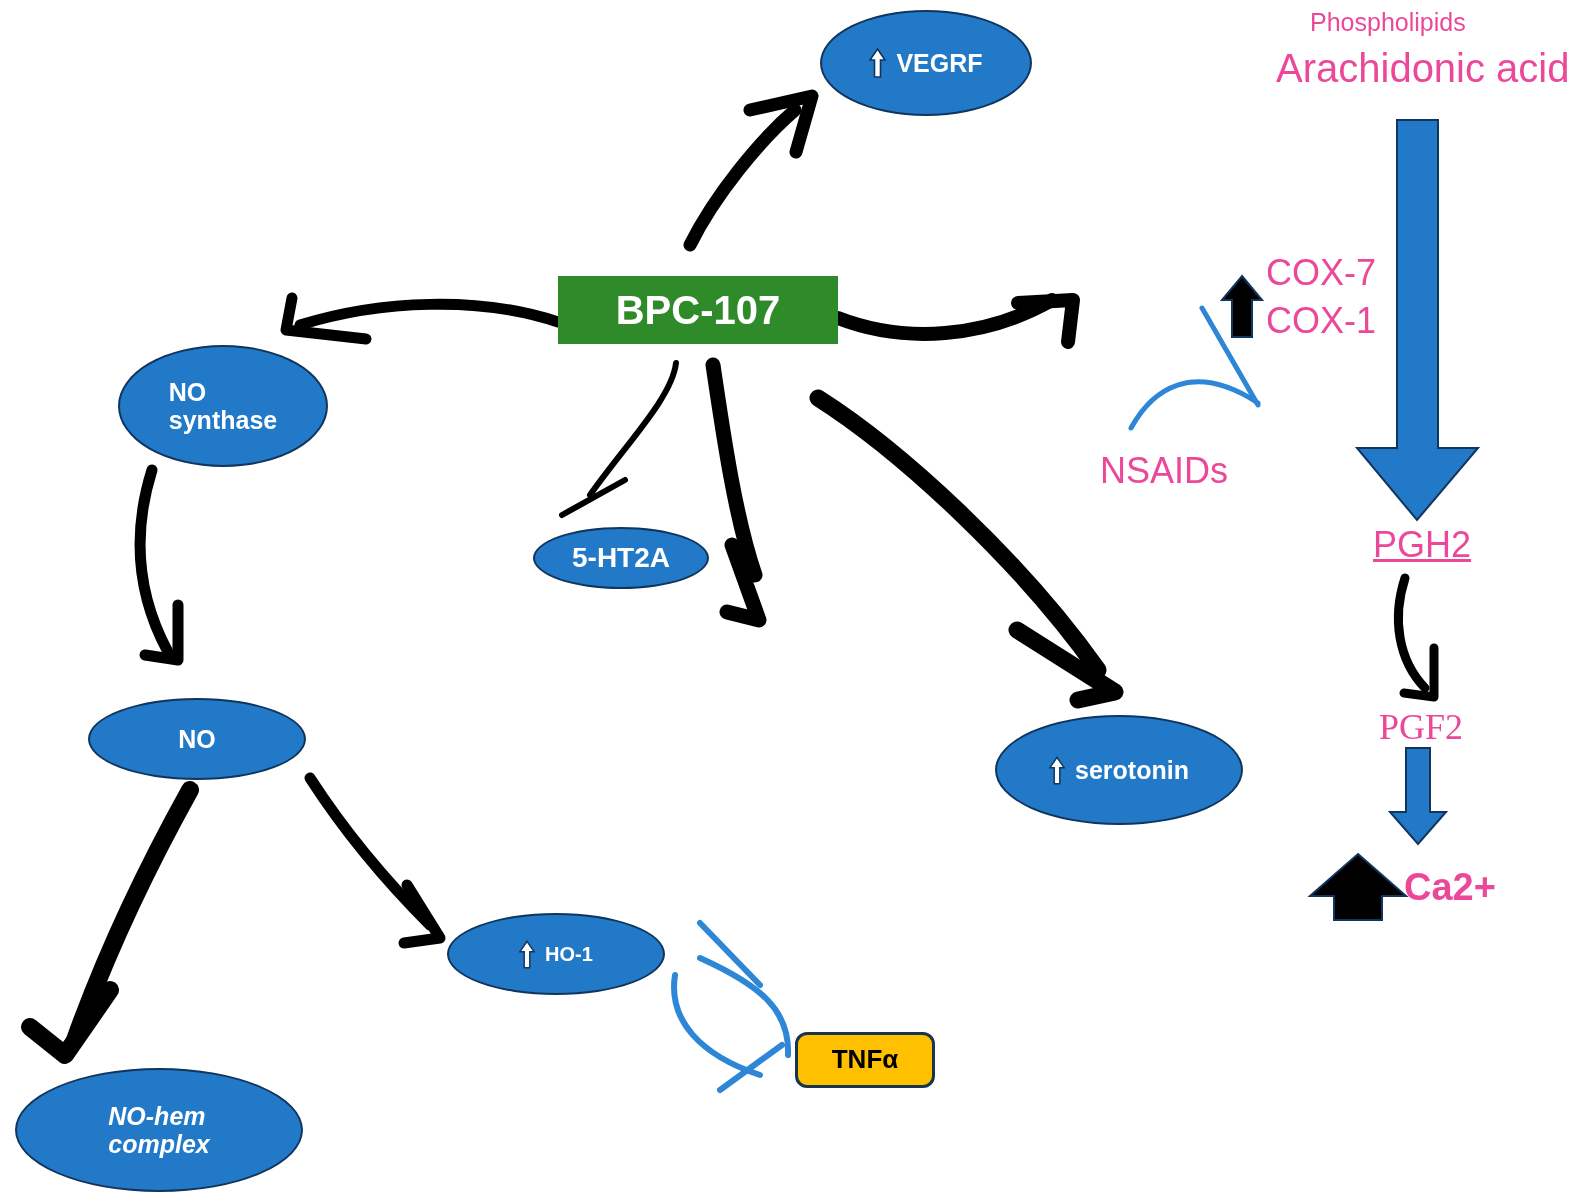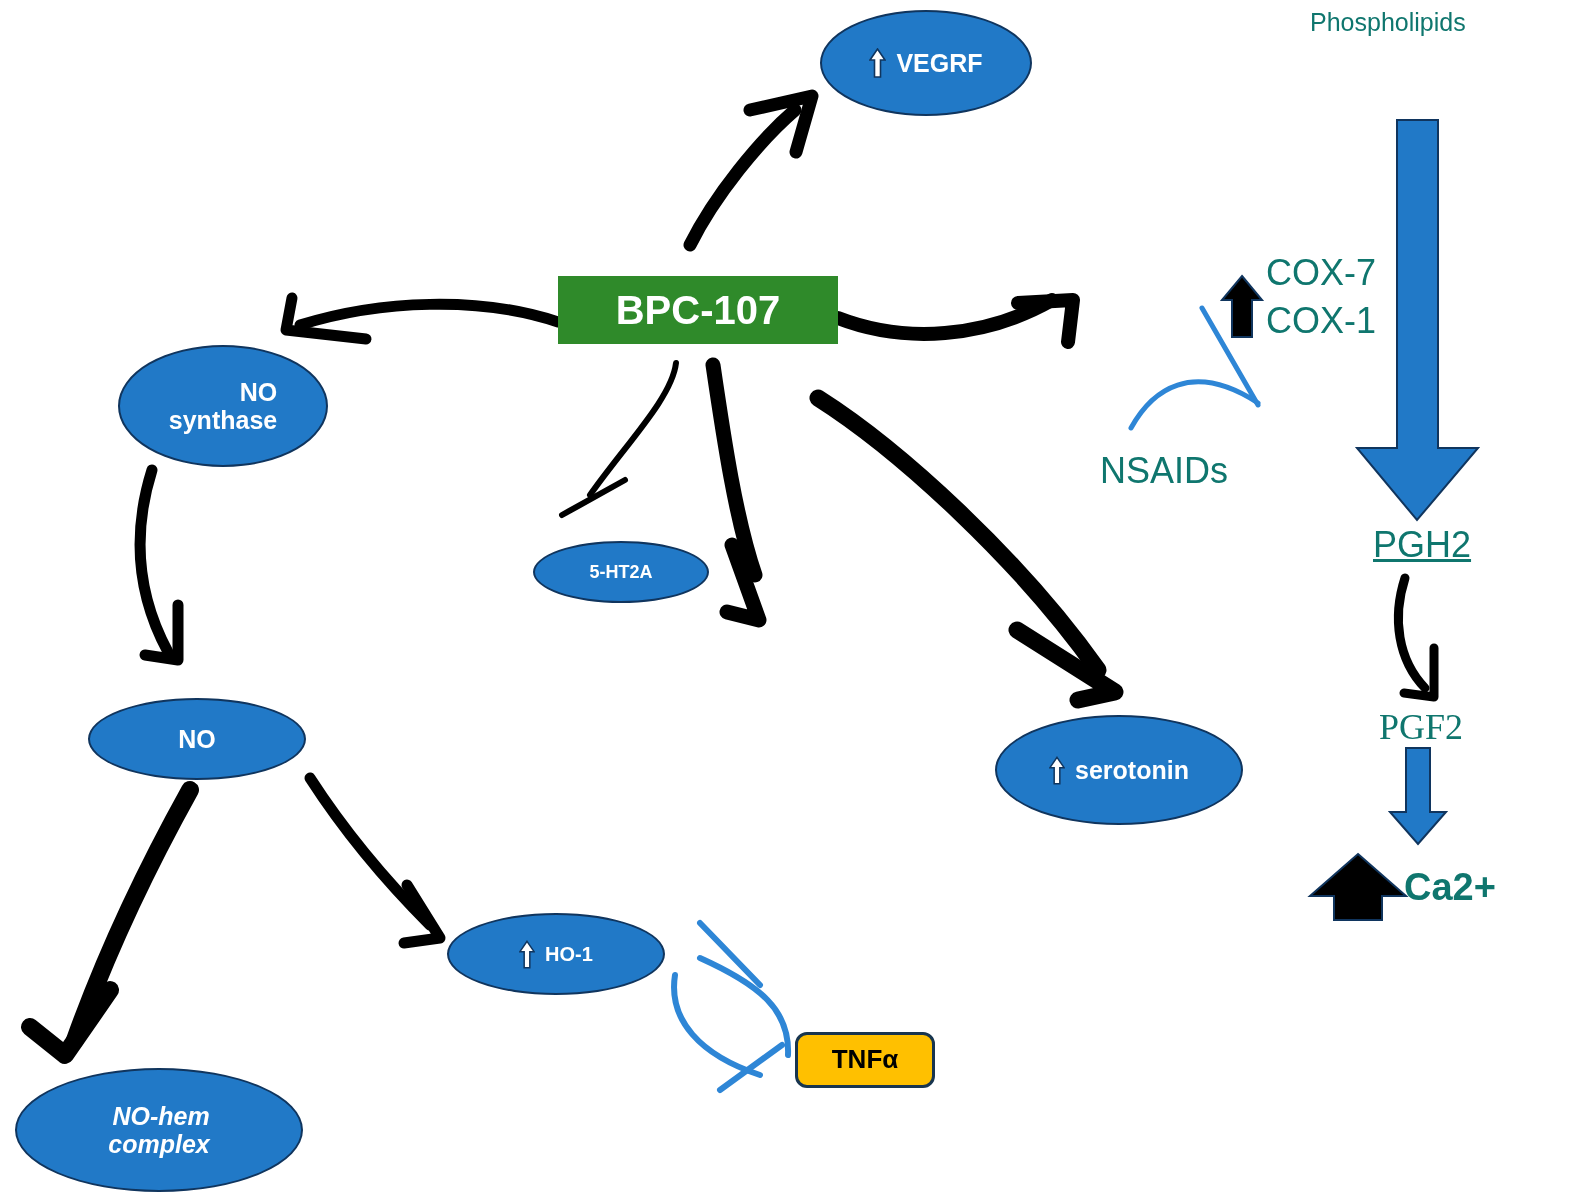--- a/index.html
+++ b/index.html
@@ -24,21 +24,21 @@
     top: 0;
     width: 1576px;
     height: 1200px;
   }
   .node {
     position: absolute;
     display: flex;
     align-items: center;
     justify-content: center;
     box-sizing: border-box;
-    text-align: right;
+    text-align: left;
     line-height: 1.12;
   }
   .ellipse-node {
     border-radius: 50%;
     background: #2179c7;
     border: 2px solid #10355e;
     color: #ffffff;
     font-weight: bold;
   }
   .ellipse-node .label-wrap {
@@ -58,21 +58,21 @@
   }
   .tnf-node {
     background: #FFC000;
     color: #000000;
     font-weight: bold;
     border: 3px solid #18354f;
     border-radius: 12px;
   }
   .plain-text {
     position: absolute;
-    color: #0f766e;
+    color: #ec4899;
     white-space: nowrap;
   }
   .updown {
     display: inline-block;
     line-height: 0;
   }
 </style>
 </head>
 <body>
 
@@ -195,21 +195,21 @@
     <span class="label-wrap">
       <span class="updown">
         <svg width="16" height="29" viewBox="0 0 17 30">
           <path d="M8.5 1 L16 12 L11.5 12 L11.5 29 L5.5 29 L5.5 12 L1 12 Z" fill="#fff" stroke="#10355e" stroke-width="1.6"></path>
         </svg>
       </span>
       <span class="lbl">HO-1</span>
     </span>
   </div>
 
-  <div class="node ellipse-node" style="left:533px; top:541px; width:176px; height:62px; font-size:18px;">
+  <div class="node ellipse-node" style="left:533px; top:527px; width:176px; height:62px; font-size:28px;">
     <span class="lbl">5-HT2A</span>
   </div>
 
 
   <div class="node ellipse-node" style="left:995px; top:715px; width:248px; height:110px; font-size:25px;">
     <span class="label-wrap">
       <span class="updown">
         <svg width="16" height="29" viewBox="0 0 17 30">
           <path d="M8.5 1 L16 12 L11.5 12 L11.5 29 L5.5 29 L5.5 12 L1 12 Z" fill="#fff" stroke="#10355e" stroke-width="1.6"></path>
         </svg>
@@ -217,20 +217,21 @@
       <span class="lbl">serotonin</span>
     </span>
   </div>
 
   <div class="node tnf-node" style="left:795px; top:1032px; width:140px; height:56px; font-size:26px;">
     <span class="lbl">TNFα</span>
   </div>
 
   <div class="plain-text" style="left:1310px; top:8px; font-size:25px;">Phospholipids</div>
 
+  <div class="plain-text" style="left:1276px; top:46px; font-size:40px;">Arachidonic acid</div>
 
   <div class="plain-text" style="left:1266px; top:252px; font-size:36px;">COX-7</div>
 
   <div class="plain-text" style="left:1266px; top:300px; font-size:36px;">COX-1</div>
 
   <div class="plain-text" style="left:1100px; top:450px; font-size:36px;">NSAIDs</div>
 
   <div class="plain-text" style="left:1373px; top:524px; font-size:36px;text-decoration:underline;">PGH2</div>
 
   <div class="plain-text" style="left:1379px; top:706px; font-size:36px;font-family:Liberation Serif, serif;">PGF2</div>

